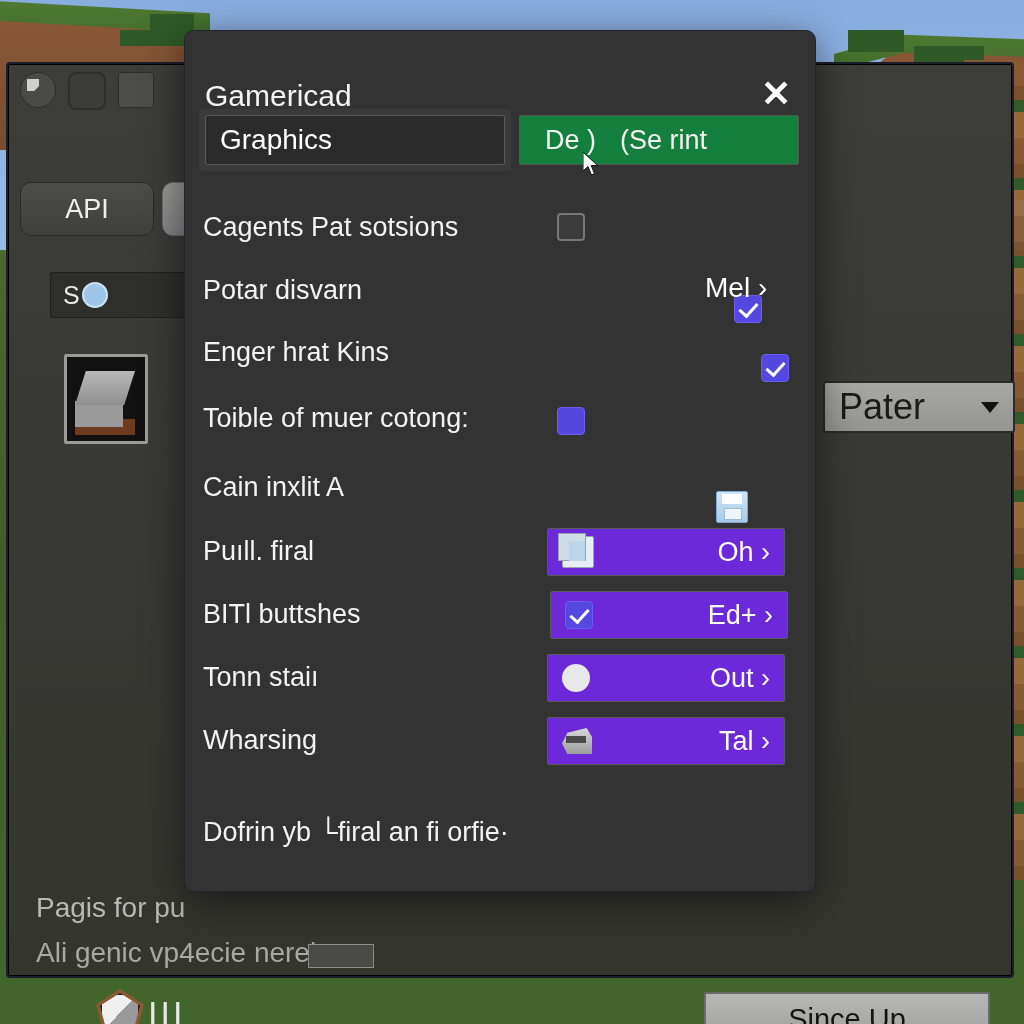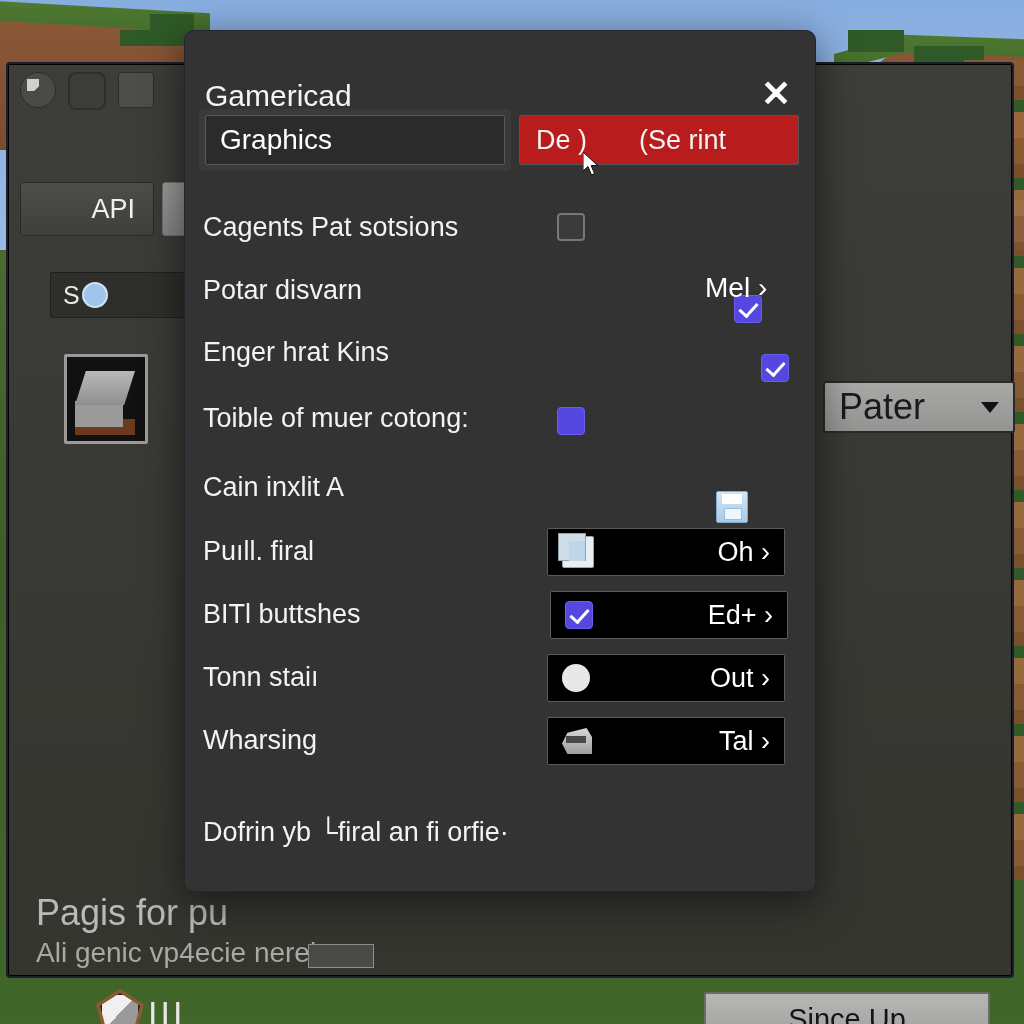--- a/index.html
+++ b/index.html
@@ -48,22 +48,22 @@
   }
   .bg-toolbar{position:absolute;left:12px;top:8px;display:flex;gap:12px;}
   .tb-icon{width:34px;height:34px;background:#4a4a47;border:1px solid #2c2c29;}
   .tb-icon.circle{border-radius:50%;}
   .tb-icon.oct{border-radius:8px;background:#3c3c39;border:2px solid #2e2e2b;}
   .tb-icon.sq{border-radius:3px;background:#4d4d4a;}
   .tb-icon .pg{width:12px;height:12px;background:#cfcfcf;margin:6px 0 0 6px;
        clip-path:polygon(0 0,100% 0,100% 60%,60% 100%,0 100%);}
 
   .bg-tabs{position:absolute;left:12px;top:118px;display:flex;gap:8px;}
-  .bg-tab{height:52px;min-width:96px;display:flex;align-items:center;justify-content:flex-end;
-     background:linear-gradient(#4d4d4a,#3f3f3c);border:1px solid #2a2a27;border-radius:3px;
+  .bg-tab{height:52px;min-width:96px;display:flex;align-items:center;justify-content:center;
+     background:linear-gradient(#4d4d4a,#3f3f3c);border:1px solid #2a2a27;border-radius:11px;
      color:#f0f0f0;font-size:27px;padding:0 18px;}
   .bg-tab.active{background:linear-gradient(#9a9a98,#86868a);color:#fff;border-color:#6e6e6c;}
 
   .bg-search{position:absolute;left:42px;top:208px;width:420px;height:44px;
      background:#2e2e2b;border:1px solid #1f1f1d;border-radius:2px;
      display:flex;align-items:center;padding:0 12px;color:#e8e8e8;font-size:25px;gap:2px;}
   .search-dot{width:22px;height:22px;border-radius:50%;background:#9fc6e8;
      border:2px solid #cfe3f5;display:inline-block;}
 
   .bg-slot{position:absolute;left:56px;top:290px;width:78px;height:84px;
@@ -76,21 +76,21 @@
 
   .bg-t-label{position:absolute;left:176px;top:300px;color:#f2f2f2;font-size:26px;}
 
   .bg-dropdown{position:absolute;left:815px;top:300px;width:160px;height:48px;
      background:linear-gradient(#a8a8a6,#949492);border:2px solid #2a2a27;border-radius:3px;
      display:flex;align-items:center;justify-content:space-between;padding:0 14px;
      color:#1a1a1a;font-size:36px;margin-top:17px;}
   .caret{width:0;height:0;border-left:9px solid transparent;border-right:9px solid transparent;
      border-top:11px solid #111;}
 
-  .bg-foot1{position:absolute;left:28px;top:828px;color:#b9b9b5;font-size:36px;}
+  .bg-foot1{position:absolute;left:28px;top:828px;color:#b9b9b5;font-size:28px;}
   .bg-foot2{position:absolute;left:28px;top:873px;color:#a9a9a4;font-size:28px;}
   .bg-foot-box{position:absolute;left:300px;top:880px;width:64px;height:22px;
      background:#4a4a47;border:1px solid #8f8f8c;}
   .bg-gem{position:absolute;left:88px;top:925px;width:48px;height:48px;}
   .gem-core{position:absolute;inset:4px;background:linear-gradient(135deg,#f0f0f0 50%,#9a9a9a 50%);
      clip-path:polygon(50% 0,100% 32%,82% 100%,18% 100%,0 32%);
      border:2px solid #222;}
   .gem-ring{position:absolute;inset:0;background:#8a5a33;
      clip-path:polygon(50% 0,100% 32%,82% 100%,18% 100%,0 32%);}
   .bg-bars{position:absolute;left:140px;top:930px;color:#e8e8e8;font-size:34px;letter-spacing:3px;}
@@ -107,38 +107,38 @@
     overflow:hidden;
   }
   .dlg-title{position:absolute;left:20px;top:48px;color:#f4f4f4;font-size:30px;}
   .dlg-close{position:absolute;right:18px;top:42px;width:42px;height:42px;
      color:#ffffff;font-size:36px;line-height:42px;text-align:center;font-weight:bold;cursor:pointer;}
 
   .dlg-tabbar{position:absolute;left:14px;top:78px;width:600px;height:62px;display:flex;gap:8px;}
   .dlg-tab-wrap{background:#3a3a3a;border-radius:3px;padding:6px;}
   .dlg-tab{background:#2b2b2b;border:1px solid #5a5a5a;border-radius:2px;
      height:48px;display:flex;align-items:center;padding:0 14px;color:#ffffff;font-size:28px;}
-  .dlg-tab2{background:#b91c1c;border:1px solid #555;border-radius:2px;height:48px;
-     display:flex;align-items:center;gap:52px;padding:0 16px;color:#f2f2f2;font-size:27px;}
+  .dlg-tab2{background:#15803d;border:1px solid #555;border-radius:2px;height:48px;
+     display:flex;align-items:center;gap:24px;padding:0 25px;color:#f2f2f2;font-size:27px;}
 
   .rows{position:absolute;left:0;top:165px;width:630px;}
   .row{position:relative;height:auto;display:flex;align-items:center;padding:0 18px;}
   .row-label{color:#f3f3f3;font-size:27px;flex:0 0 auto;}
   .ctrl{position:absolute;}
 
   .cb{width:28px;height:28px;border-radius:4px;box-sizing:border-box;}
   .cb.off{background:#3b3b3b;border:2px solid #777;}
   .cb.on{background:#5548e0;border:1px solid #6a5ef0;position:relative;}
   .cb.on::after{content:"";position:absolute;left:8px;top:3px;width:8px;height:15px;
      border:solid #fff;border-width:0 3px 3px 0;transform:rotate(42deg);}
   .cb.plain{background:#5548e0;border:1px solid #6a5ef0;}
 
   .mel{position:absolute;color:#ffffff;font-size:28px;}
 
-  .opt-btn{position:absolute;height:48px;background:#000000;border:1px solid #5b5b5b;border-radius:2px;
+  .opt-btn{position:absolute;height:48px;background:#6d28d9;border:1px solid #5b5b5b;border-radius:2px;
      display:flex;align-items:center;justify-content:space-between;padding:0 14px;box-sizing:border-box;}
   .opt-btn .right{color:#ffffff;font-size:27px;}
 
   .ic{width:30px;height:30px;position:relative;display:inline-block;}
   .ic-floppy{background:linear-gradient(#cfe6f7,#a9cbe8);border:1px solid #7fa9cd;border-radius:2px;}
   .ic-floppy::before{content:"";position:absolute;left:5px;top:2px;width:20px;height:10px;background:#fff;}
   .ic-floppy::after{content:"";position:absolute;left:7px;bottom:2px;width:16px;height:10px;background:#eef6fc;border:1px solid #9bbdd8;}
   .ic-doc{background:#e7eef3;border:1px solid #9aa6ad;border-radius:2px;}
   .ic-doc::before{content:"";position:absolute;left:-5px;top:-4px;width:26px;height:26px;background:#cfdde7;border:1px solid #93a3ad;}
   .ic-doc::after{content:"";position:absolute;left:6px;top:4px;width:16px;height:20px;background:#bcd6ea;}

